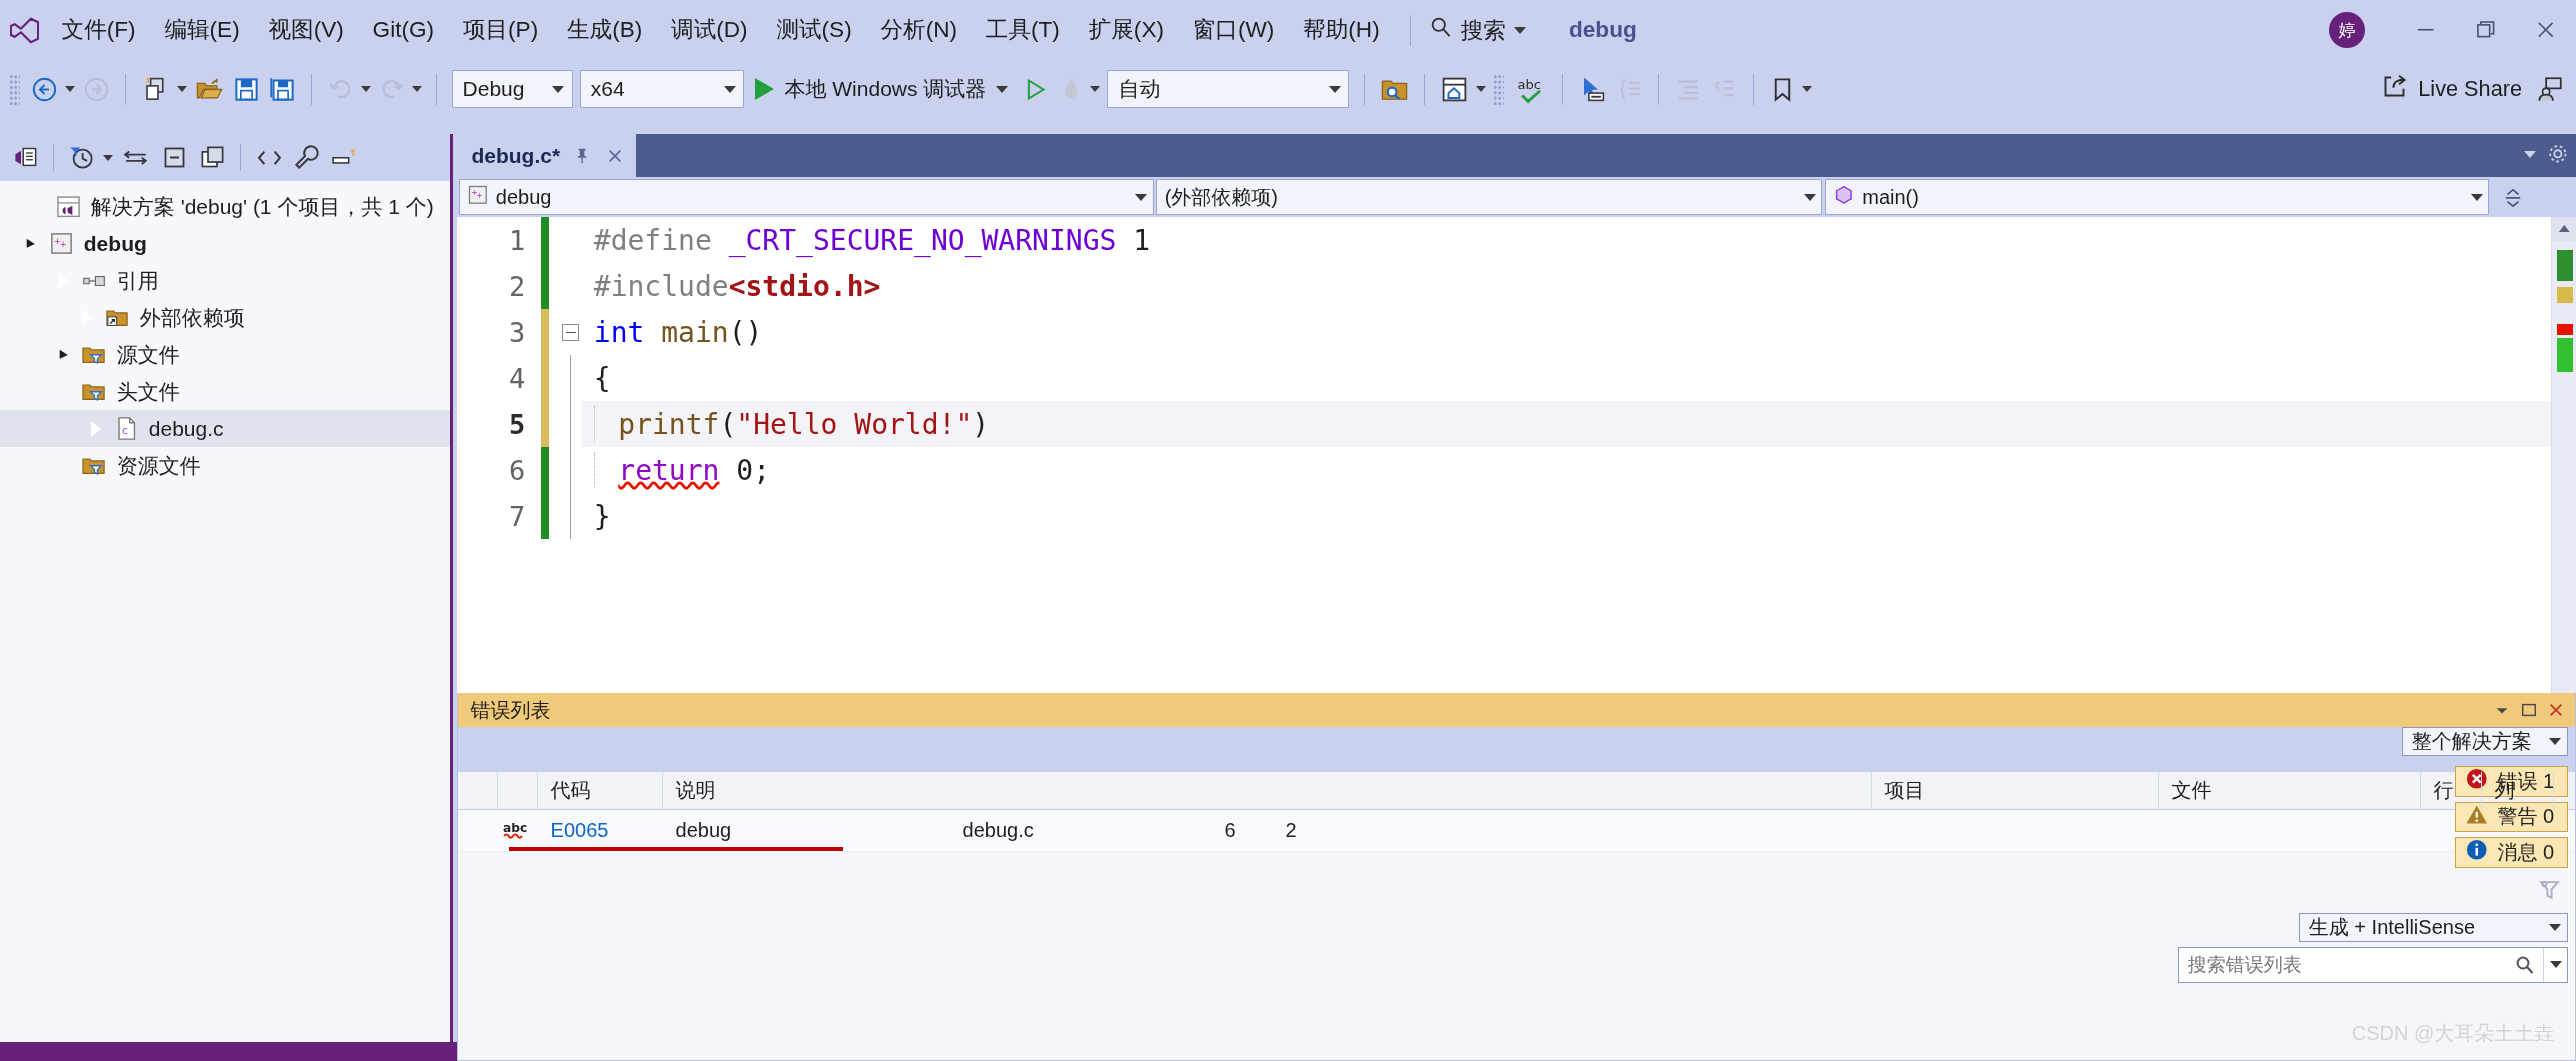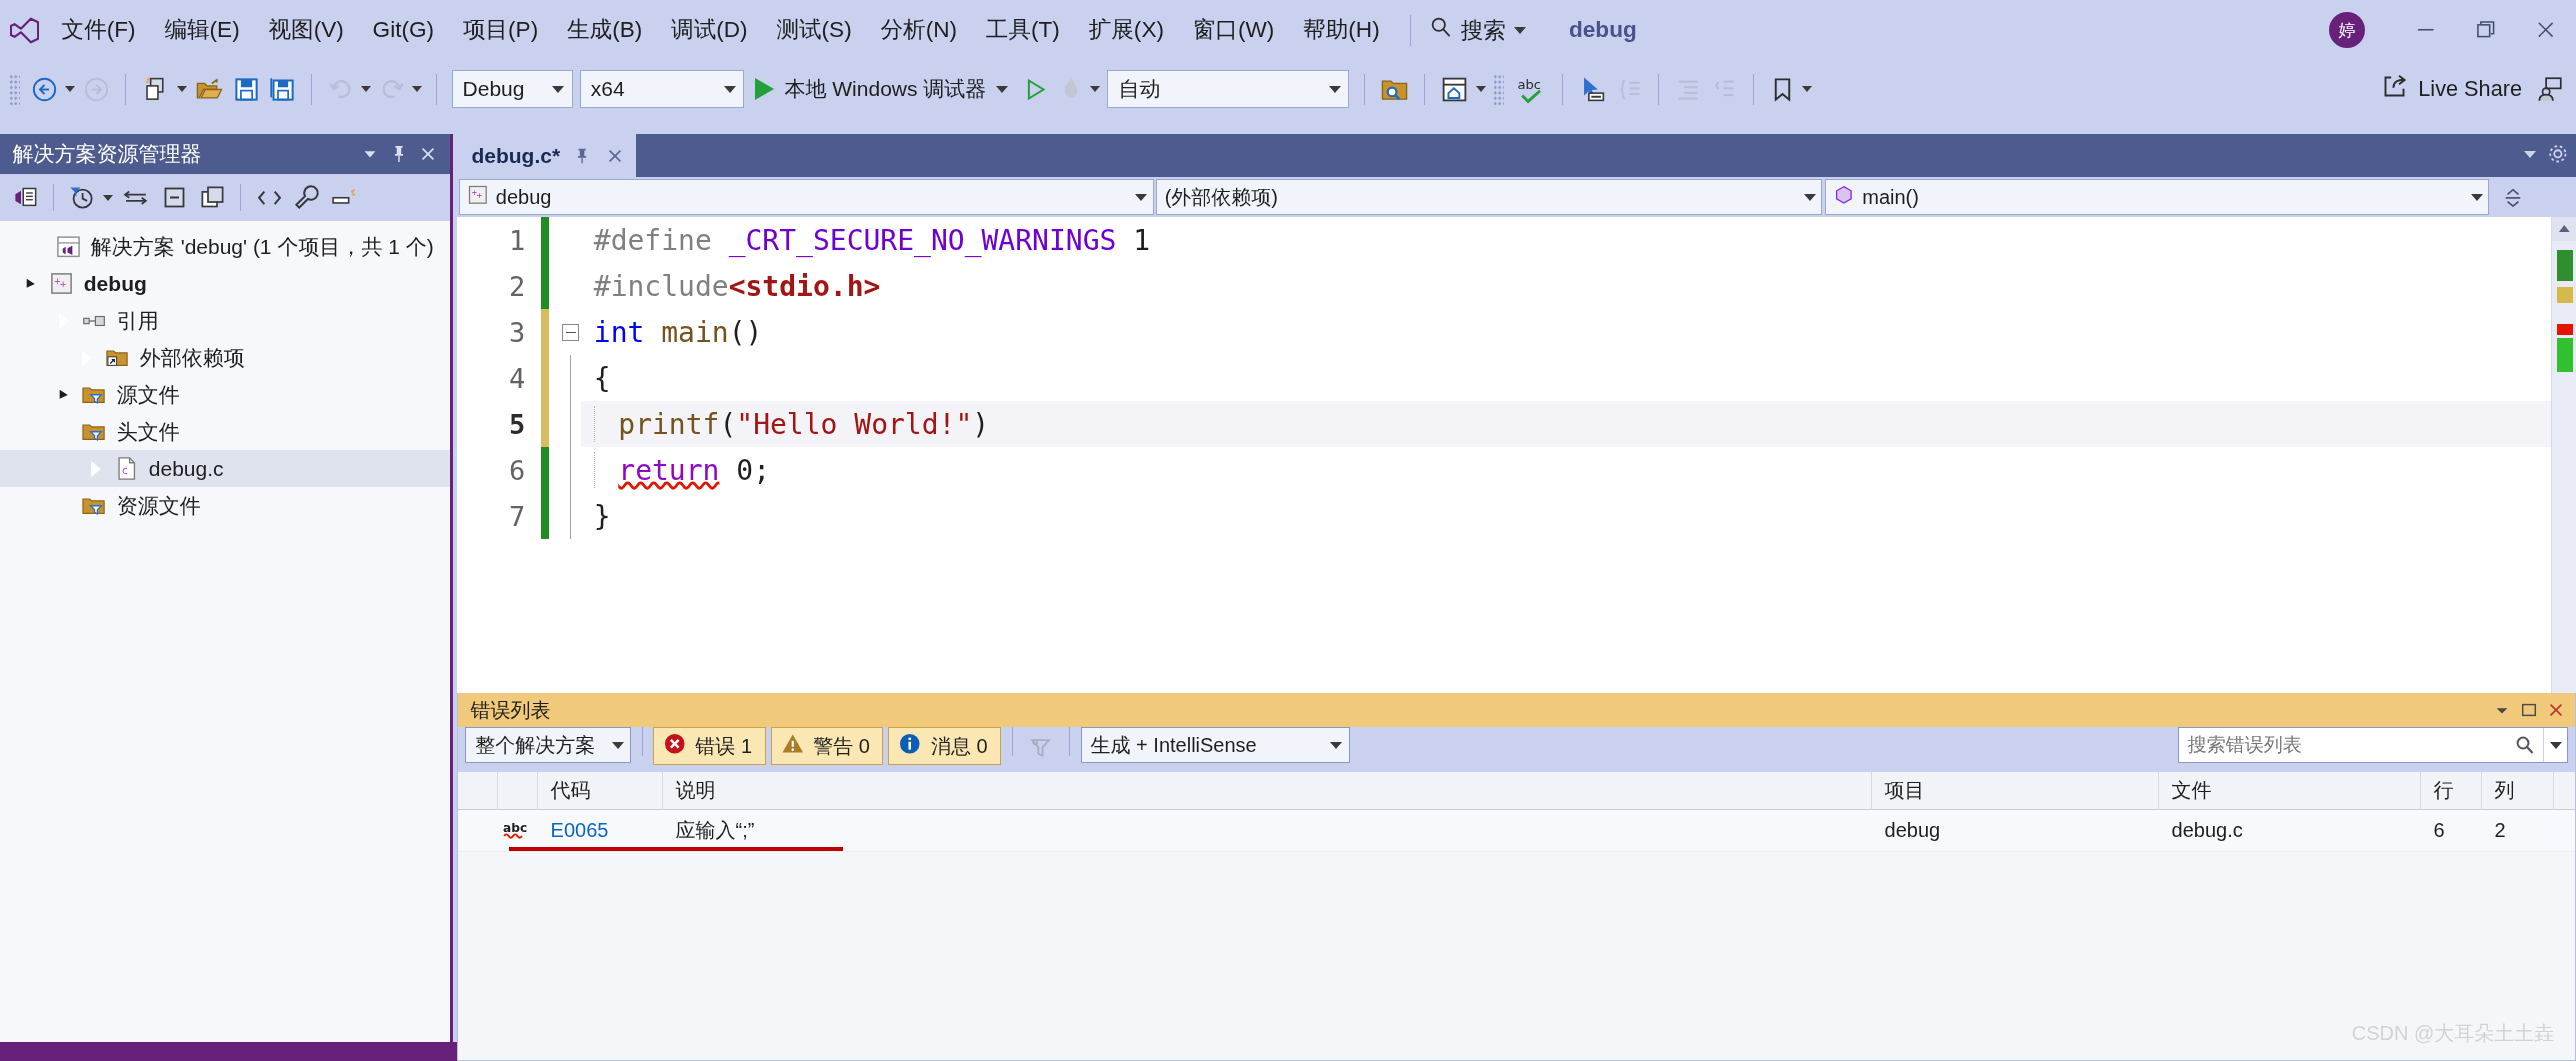--- a/index.html
+++ b/index.html
@@ -320,21 +320,21 @@
     align-items: center; padding: 0 5.4px 0 12.6px;
     font-size: 20px; color: #1e1e1e;
   }
   .err-header .grow { flex: 1; }
   .err-hbtn {
     width: 27px; height: 29px; display: flex;
     align-items: center; justify-content: center; color: #4a4a4a;
   }
   .err-toolbar {
     height: 45px; background: #c9d1ef; display: flex;
-    align-items: flex-start; padding: 0 7.2px; gap: 5px;
+    align-items: flex-end; padding: 0 7.2px; gap: 5px; flex-direction: column;
   }
   .err-combo {
     height: 36px; background: #f2f4fc; border: 0.9px solid #8b97c4;
     display: flex; align-items: center; justify-content: space-between;
     padding: 0 6.3px 0 9px; font-size: 20px; color: #1e1e1e; gap: 12.6px;
   }
   .err-toggle {
     height: 38px; background: #fbe7b3; border: 0.9px solid #c9a24a;
     display: flex; align-items: center; gap: 9px;
     padding: 0 12.6px 0 9px; font-size: 20px; color: #1e1e1e;
@@ -650,41 +650,20 @@
     <div class="tb-btn" style="margin-right:9px">
       <svg width="27" height="27" viewBox="0 0 24 24">
         <rect x="9" y="2" width="13" height="9" fill="none" stroke="#2d2d2d" stroke-width="1.5"></rect>
         <circle cx="9" cy="14" r="3.2" fill="none" stroke="#2d2d2d" stroke-width="1.5"></circle>
         <path d="M3 22 c0 -4 3 -5.5 6 -5.5 s6 1.5 6 5.5" fill="#c3c7d4" stroke="#2d2d2d" stroke-width="1.5"></path>
       </svg>
     </div>
   </div>
 
   <div class="sln">
-    <div class="sln-header">
-      <span>解决方案资源管理器</span>
-      <span class="grow"></span>
-      <span class="sln-hbtn">
-        <svg width="18" height="18" viewBox="0 0 20 20">
-            <polygon points="4,7 16,7 10,14" fill="#dbe0f2"></polygon>
-          </svg>
-      </span>
-      <span class="sln-hbtn">
-        <svg width="18" height="20" viewBox="0 0 20 22">
-          <path d="M6 2 h8 v2 h-1.5 v7 h2 v2 H5.5 v-2 h2 V4 H6 Z" fill="#dbe0f2"></path>
-          <line x1="10" y1="13" x2="10" y2="20" stroke="#dbe0f2" stroke-width="1.6"></line>
-        </svg>
-      </span>
-      <span class="sln-hbtn">
-        <svg width="18" height="18" viewBox="0 0 20 20">
-          <line x1="4" y1="4" x2="16" y2="16" stroke="#dbe0f2" stroke-width="1.8"></line>
-          <line x1="16" y1="4" x2="4" y2="16" stroke="#dbe0f2" stroke-width="1.8"></line>
-        </svg>
-      </span>
-    </div>
 
     <div class="sln-toolbar">
       <div class="sln-tb-btn">
         <svg width="27" height="27" viewBox="0 0 24 24">
           <rect x="10" y="4" width="11" height="15" fill="#fff" stroke="#37373d" stroke-width="1.3"></rect>
           <line x1="12.5" y1="8" x2="18.5" y2="8" stroke="#37373d" stroke-width="1.2"></line>
           <line x1="12.5" y1="11" x2="18.5" y2="11" stroke="#37373d" stroke-width="1.2"></line>
           <line x1="12.5" y1="14" x2="18.5" y2="14" stroke="#37373d" stroke-width="1.2"></line>
           <path d="M8 6 L3 9 L3 15 L8 18 L8 6 Z" fill="#68217a"></path>
         </svg>
@@ -1116,21 +1095,20 @@
 
       <div class="err-row">
         <div class="td" style="width:40px"></div>
         <div class="td" style="width:40px;padding-left:3.6px">
           <svg width="31" height="27" viewBox="0 0 28 24" style="font-size:22px">
             <text x="1" y="13" font-size="11" font-weight="bold" fill="#1e1e1e" font-family="DejaVu Sans">abc</text>
             <path d="M2 17 q2 -3 4 0 t4 0 t4 0 t4 0" fill="none" stroke="#e51400" stroke-width="1.8"></path>
           </svg>
         </div>
         <div class="td code-link" style="width:125px">E0065</div>
-        <div class="td" style="width:1209px">应输入“;”</div>
         <div class="td" style="width:287px">debug</div>
         <div class="td" style="width:262px">debug.c</div>
         <div class="td" style="width:61px">6</div>
         <div class="td" style="width:72px">2</div>
       </div>
     </div>
   </div>
 
   <div class="err-underline"></div>
 

